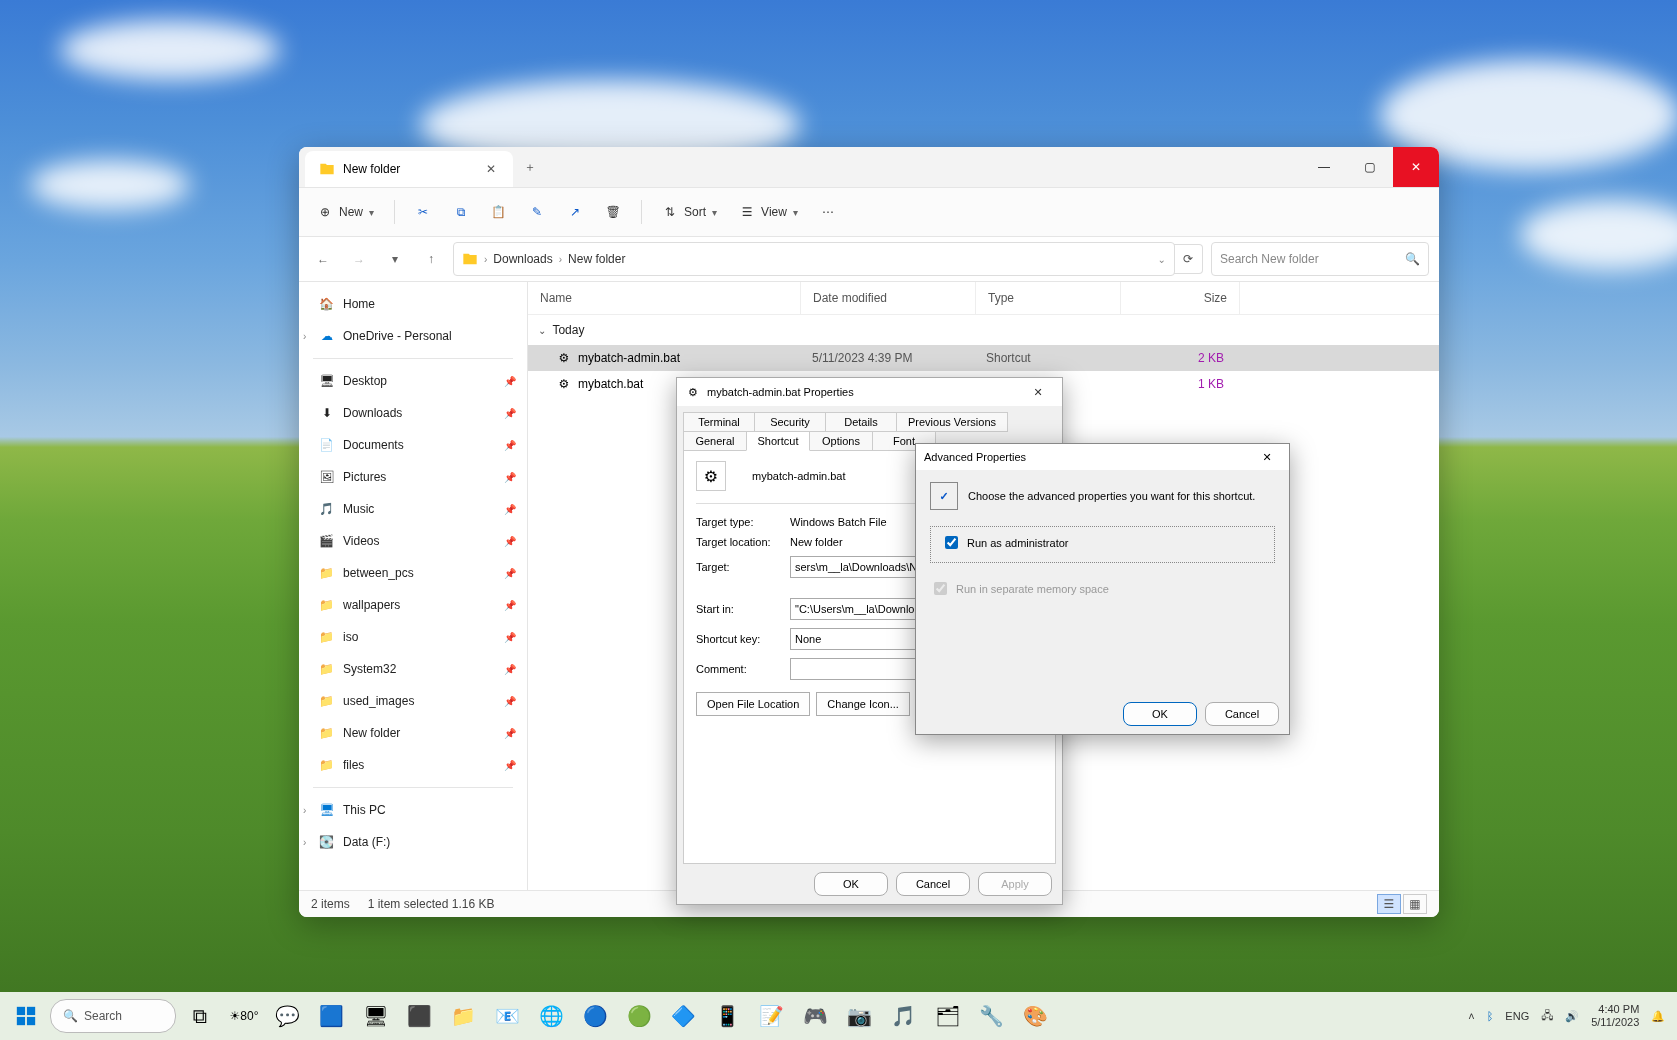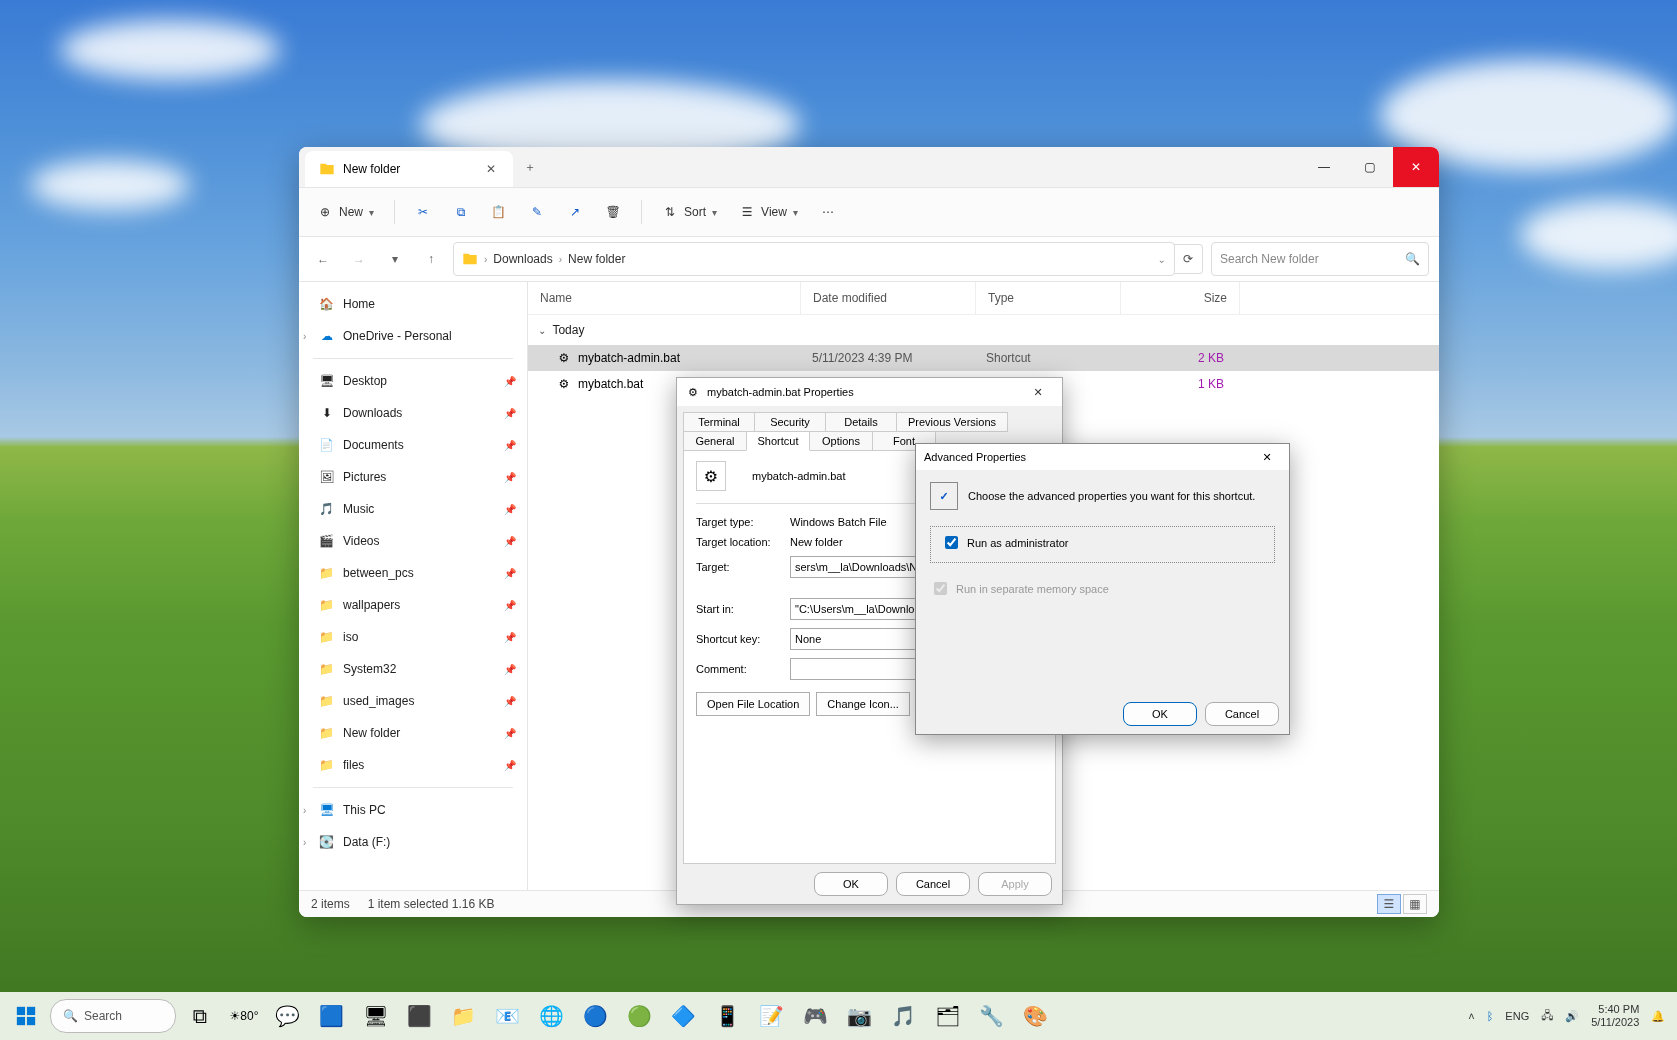--- a/index.html
+++ b/index.html
@@ -457,18 +457,18 @@
   <div class="task-item">🗂</div>
   <div class="task-item">🔧</div>
   <div class="task-item">🎨</div>
   <div class="tray">
     <span>˄</span>
     <span style="color:#0067c0">ᛒ</span>
     <span>ENG</span>
     <span>🖧</span>
     <span>🔊</span>
     <div class="stack">
-      <span>5:40 PM</span>
+      <span>4:40 PM</span>
       <span>5/11/2023</span>
     </div>
     <span>🔔</span>
   </div>
 </div>
 
 </body></html>

